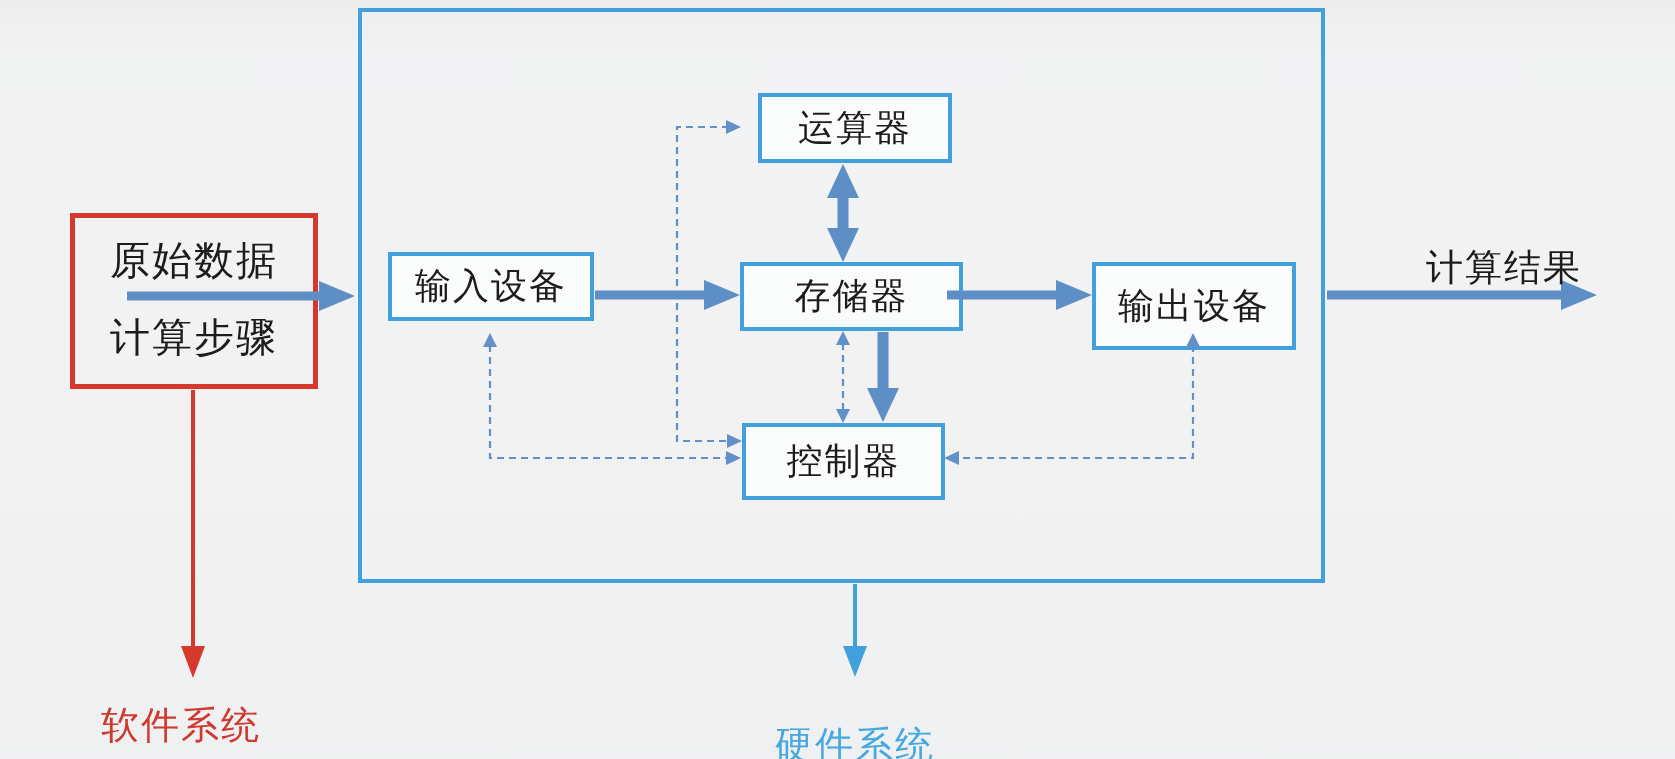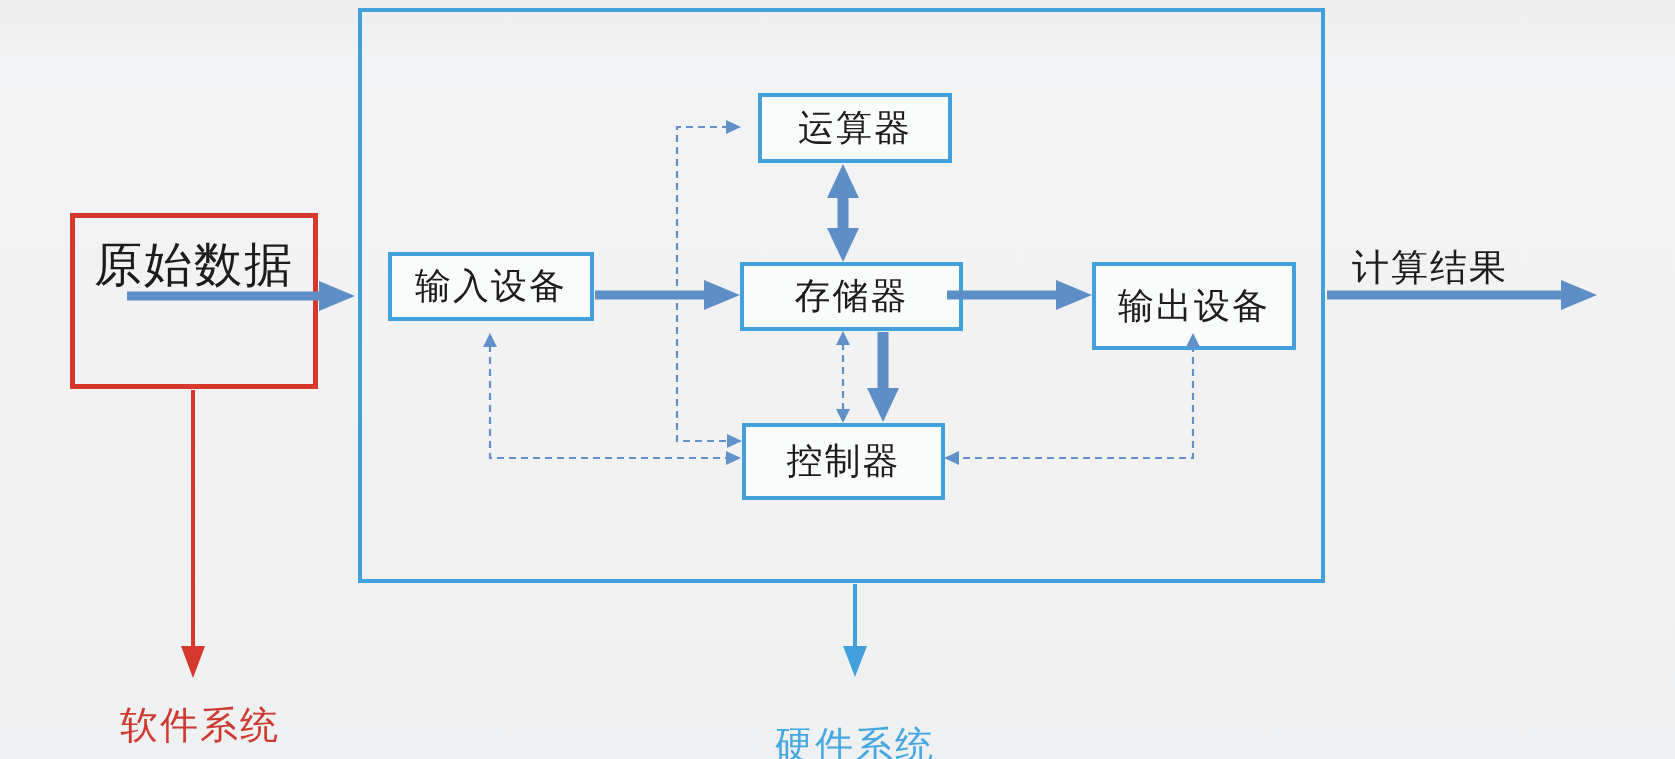--- a/index.html
+++ b/index.html
@@ -40,52 +40,53 @@
     background:transparent;
   }
   .software-box{
     position:absolute;
     box-sizing:border-box;
     left:70px;top:213px;width:248px;height:176px;
     border:5px solid var(--red);
     display:flex;flex-direction:column;justify-content:space-between;
     padding:15px 0 19px 0;
     text-align:center;
-    font-size:48px;color:var(--text);
+    font-size:40px;color:var(--text);
     letter-spacing:2px;
   }
   .svg-layer{position:absolute;left:0;top:0;width:1675px;height:759px;}
   .thick{stroke:var(--arrow-solid);stroke-width:9;}
   .thick2{stroke:var(--arrow-solid);stroke-width:11;}
   .thead{fill:var(--arrow-solid);stroke:none;}
   .dash{stroke:var(--arrow-dashed);stroke-width:2.2;stroke-dasharray:7 5;fill:none;}
   .dhead{fill:var(--arrow-dashed);stroke:none;}
   .redline{stroke:var(--red);stroke-width:4;}
   .rhead{fill:var(--red);stroke:none;}
   .blueline{stroke:var(--node-border);stroke-width:4;}
   .bhead{fill:var(--node-border);stroke:none;}
   .ext-label{
     position:absolute;
     font-size:38px;
     letter-spacing:2px;
     white-space:nowrap;
   }
-  .result-label{left:1352px;top:243px;width:230px;text-align:left;font-size:37px;color:var(--text);}
-  .software-label{left:120px;top:700px;color:var(--software-text);font-family:Liberation Mono, monospace;}
+  .result-label{left:1352px;top:243px;width:230px;text-align:right;font-size:37px;color:var(--text);}
+  .software-label{left:101px;top:700px;color:var(--software-text);font-family:Liberation Mono, monospace;}
   .hardware-label{left:775px;top:700px;color:var(--hardware-text);margin-top:20px;}
 </style>
 </head>
 <body>
 
 <div class="canvas">
 
   <div class="outer-frame"></div>
 
   <div class="software-box">
     <span>原始数据</span>
+    <span>计算步骤</span>
   </div>
 
   <div class="node" style="left:740px;top:93px;width:194px;height:70px;margin-left:18px;">
     <span>运算器</span>
   </div>
   <div class="node" style="left:388px;top:252px;width:206px;height:69px;">
     <span>输入设备</span>
   </div>
   <div class="node" style="left:740px;top:262px;width:223px;height:69px;">
     <span>存储器</span>

